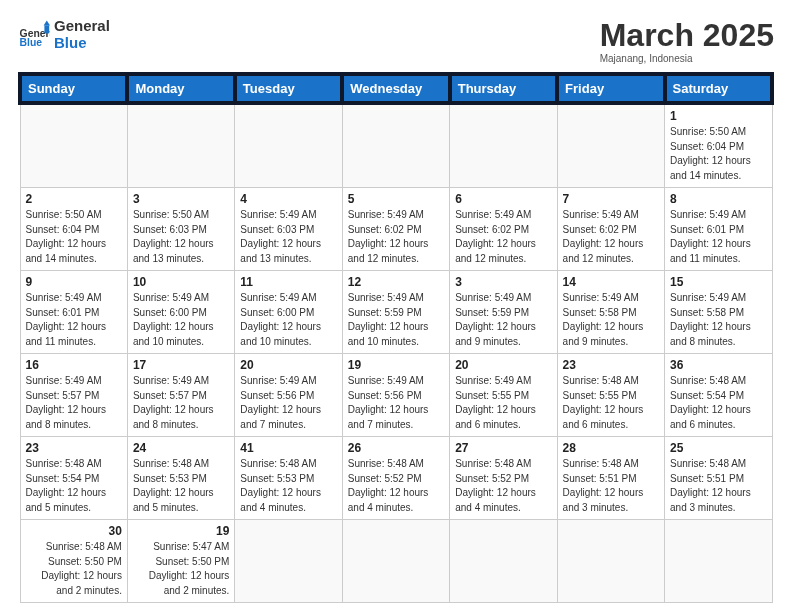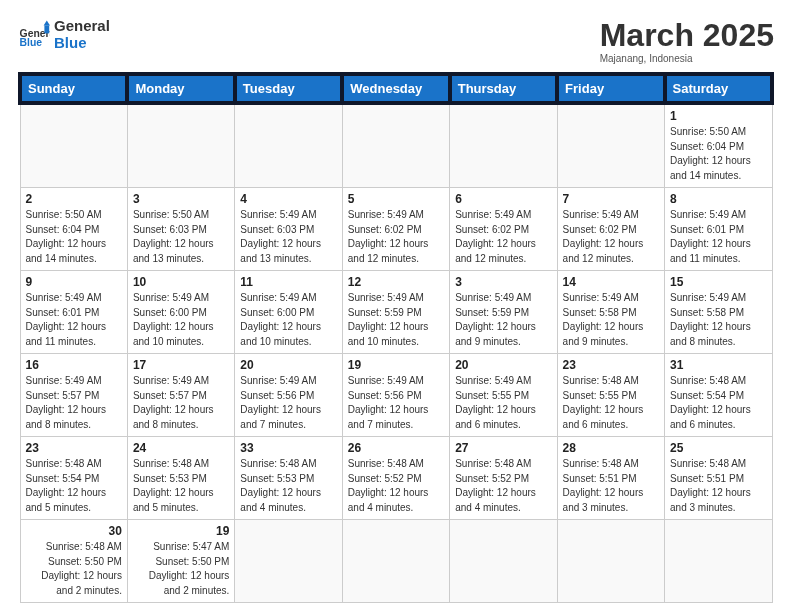--- a/index.html
+++ b/index.html
@@ -217,36 +217,36 @@
         </td>
         <td>
           <div class="day-number">20</div>
           <div class="day-info">Sunrise: 5:49 AM<br>Sunset: 5:55 PM<br>Daylight: 12 hours<br>and 6 minutes.</div>
         </td>
         <td>
           <div class="day-number">23</div>
           <div class="day-info">Sunrise: 5:48 AM<br>Sunset: 5:55 PM<br>Daylight: 12 hours<br>and 6 minutes.</div>
         </td>
         <td>
-          <div class="day-number">31</div>
+          <div class="day-number">36</div>
           <div class="day-info">Sunrise: 5:48 AM<br>Sunset: 5:54 PM<br>Daylight: 12 hours<br>and 6 minutes.</div>
         </td>
       </tr>
 
       <tr>
         <td>
           <div class="day-number">23</div>
           <div class="day-info">Sunrise: 5:48 AM<br>Sunset: 5:54 PM<br>Daylight: 12 hours<br>and 5 minutes.</div>
         </td>
         <td>
           <div class="day-number">24</div>
           <div class="day-info">Sunrise: 5:48 AM<br>Sunset: 5:53 PM<br>Daylight: 12 hours<br>and 5 minutes.</div>
         </td>
         <td>
-          <div class="day-number">33</div>
+          <div class="day-number">41</div>
           <div class="day-info">Sunrise: 5:48 AM<br>Sunset: 5:53 PM<br>Daylight: 12 hours<br>and 4 minutes.</div>
         </td>
         <td>
           <div class="day-number">26</div>
           <div class="day-info">Sunrise: 5:48 AM<br>Sunset: 5:52 PM<br>Daylight: 12 hours<br>and 4 minutes.</div>
         </td>
         <td>
           <div class="day-number">27</div>
           <div class="day-info">Sunrise: 5:48 AM<br>Sunset: 5:52 PM<br>Daylight: 12 hours<br>and 4 minutes.</div>
         </td>

